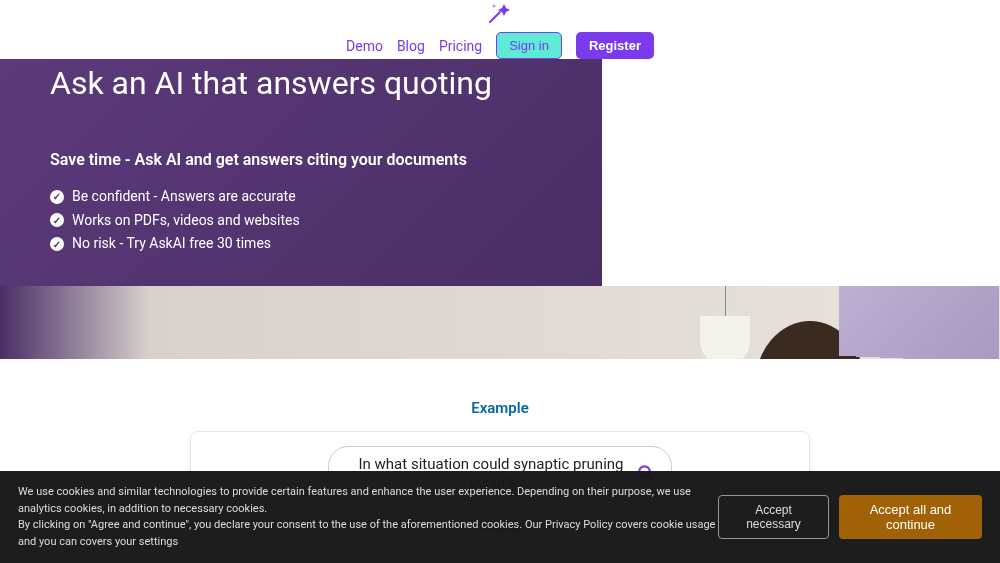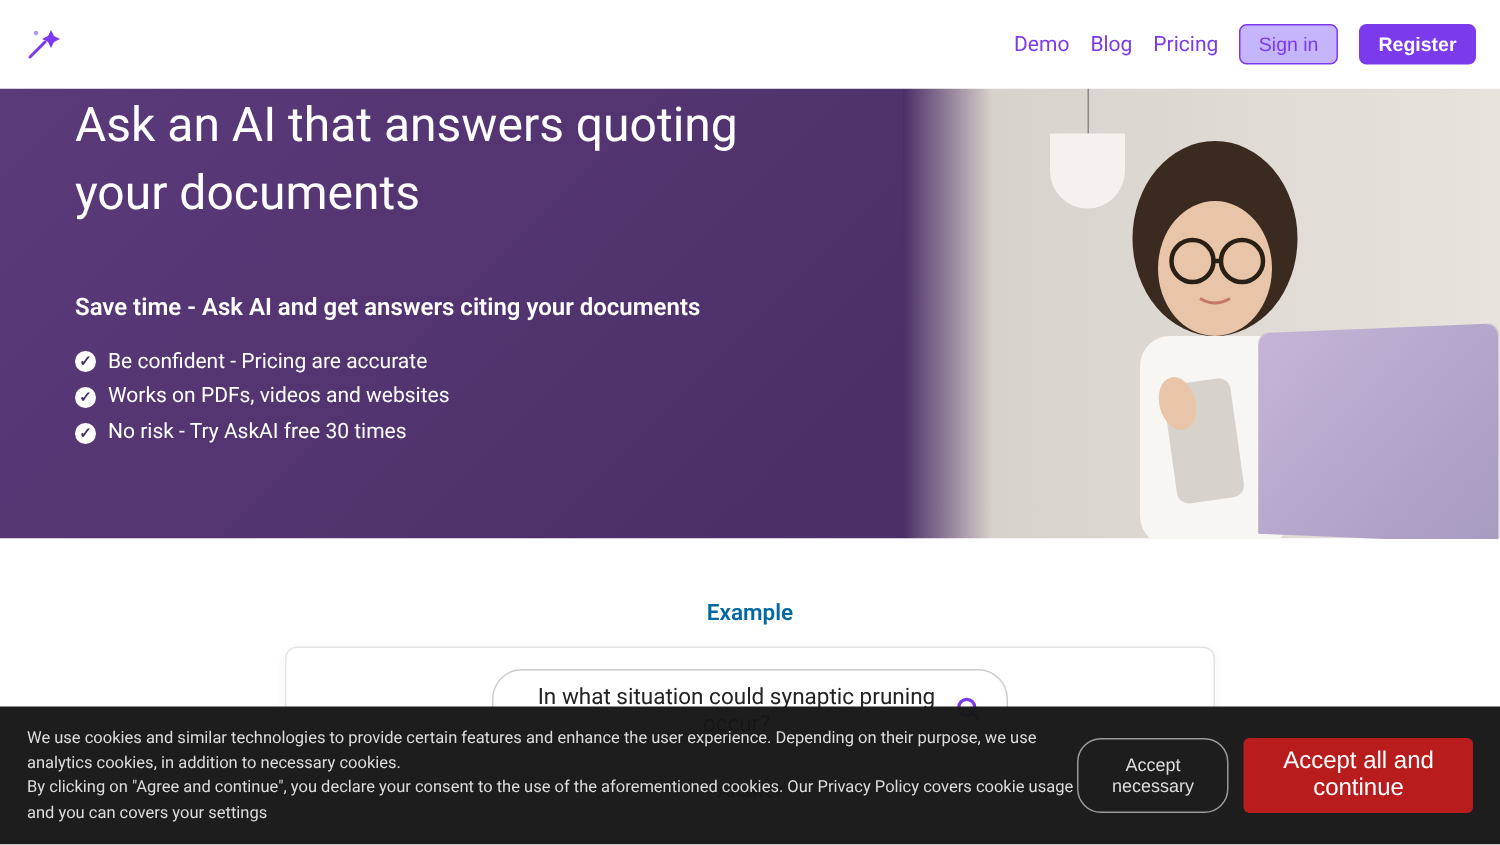--- a/index.html
+++ b/index.html
@@ -1,25 +1,25 @@
 <!DOCTYPE html>
 <html><head>
   <meta charset="utf-8">
   <style>
     * { margin: 0; padding: 0; box-sizing: border-box; }
     body { font-family: -apple-system, BlinkMacSystemFont, 'Segoe UI', Roboto, sans-serif; width: 1000px; height: 563px; overflow: hidden; position: relative; background: #fff; }
     
-    .header { height: 59px; display: flex; justify-content: space-between; align-items: center; padding: 0 16px; background: #fff; }
+    .header { height: 59px; display: flex; justify-content: space-between; align-items: center; padding: 0 16px; background: #fff; flex-direction: column; }
     .logo { display: flex; align-items: center; }
     .nav { display: flex; align-items: center; gap: 14px; }
     .nav-link { color: #7c3aed; font-size: 14px; text-decoration: none; cursor: pointer; }
-    .btn-outline { border: 1px solid #7c3aed; color: #7c3aed; background: #c4b5fd; padding: 5px 12px; border-radius: 5px; font-size: 13px; cursor: pointer; }
+    .btn-outline { border: 1px solid #7c3aed; color: #7c3aed; background: #5eead4; padding: 5px 12px; border-radius: 5px; font-size: 13px; cursor: pointer; }
     .btn-fill { background: #7c3aed; color: #fff; border: none; padding: 6px 13px; border-radius: 5px; font-size: 13px; cursor: pointer; font-weight: bold; }
     
-    .hero { height: 300px; position: relative; overflow: hidden; display: flex; }
+    .hero { height: 300px; position: relative; overflow: hidden; display: flex; flex-direction: column; }
     .hero-left { width: 602px; background: linear-gradient(135deg, #5b3a7a 0%, #4a2e66 100%); padding: 0 50px 30px 50px; color: #fff; position: relative; }
     .hero-right { flex: 1; background: linear-gradient(90deg, #4a2e66 0%, #d8d2cc 15%, #e8e3dd 100%); position: relative; overflow: hidden; }
     .hero-title { font-size: 32px; font-weight: 400; line-height: 1.4; margin-top: 2px; }
     .hero-sub { font-size: 16px; font-weight: 600; margin-top: 44px; }
     .hero-btn { background: #9b7fd4; color: #fff; border: none; padding: 12px 30px; border-radius: 22px; font-size: 17px; margin-top: 22px; cursor: pointer; }
     .hero-list { margin-top: 16px; list-style: none; }
     .hero-list li { font-size: 14px; line-height: 1.7; display: flex; align-items: center; gap: 8px; }
     .check-icon { display: inline-flex; width: 14px; height: 14px; background: #fff; border-radius: 50%; align-items: center; justify-content: center; flex-shrink: 0; }
     .check-icon::after { content: '✓'; color: #4a2e66; font-size: 10px; font-weight: bold; }
     
@@ -34,22 +34,22 @@
     .example-card { width: 620px; margin: 0 auto; background: #fff; border: 1px solid #e5e5e5; border-radius: 8px; padding: 14px; box-shadow: 0 2px 8px rgba(0,0,0,0.05); }
     .search-box { width: 344px; margin: 0 auto; border: 1px solid #ccc; border-radius: 20px; padding: 8px 16px; display: flex; align-items: center; justify-content: space-between; }
     .search-text { font-size: 15px; color: #222; }
     .search-icon-wrap { color: #7c3aed; display: flex; }
     .answer-label { margin-top: 20px; font-size: 13px; color: #666; font-weight: 600; }
     
     .cookie-banner { position: absolute; bottom: 0; left: 0; right: 0; background: rgba(22,22,22,0.97); color: #ddd; padding: 13px 18px; display: flex; justify-content: space-between; align-items: center; }
     .cookie-text { font-size: 11px; line-height: 1.5; max-width: 700px; }
     .cookie-text a { color: #ddd; cursor: pointer; }
     .cookie-btns { display: flex; gap: 10px; }
-    .cookie-btn-outline { background: transparent; border: 1px solid #999; color: #ddd; padding: 7px 14px; border-radius: 16px; font-size: 12px; cursor: pointer; }
-    .cookie-btn-fill { background: #b91c1c; border: none; color: #fff; padding: 7px 14px; border-radius: 4px; font-size: 16px; cursor: pointer; }
+    .cookie-btn-outline { background: transparent; border: 1px solid #999; color: #ddd; padding: 7px 14px; border-radius: 4px; font-size: 12px; cursor: pointer; }
+    .cookie-btn-fill { background: #a16207; border: none; color: #fff; padding: 7px 14px; border-radius: 4px; font-size: 13px; cursor: pointer; }
   </style>
 </head>
 <body>
 
 <header class="header">
   <div class="logo">
     <svg width="28" height="28" viewBox="0 0 28 28">
       <path d="M 18 4 L 20 8 L 24 10 L 20 12 L 18 16 L 16 12 L 12 10 L 16 8 Z" fill="#7c3aed"></path>
       <line x1="14" y1="12" x2="4" y2="22" stroke="#7c3aed" stroke-width="2" stroke-linecap="round"></line>
       <circle cx="8" cy="6" r="1.5" fill="#b794f4"></circle>
@@ -61,27 +61,26 @@
     <a class="nav-link">Pricing</a>
     <button class="btn-outline">Sign in</button>
     <button class="btn-fill">Register</button>
   </nav>
 </header>
 
 <section class="hero">
   <div class="hero-left">
     <h1 class="hero-title">
       <span>Ask an AI that answers quoting</span><br>
-      <span>your documents</span>
     </h1>
     <p class="hero-sub">Save time - Ask AI and get answers citing your documents</p>
     <ul class="hero-list">
       <li>
           <span class="check-icon"></span>
-          <span>Be confident - Pricing are accurate</span>
+          <span>Be confident - Answers are accurate</span>
         </li>
       <li>
           <span class="check-icon"></span>
           <span>Works on PDFs, videos and websites</span>
         </li>
       <li>
           <span class="check-icon"></span>
           <span>No risk - Try AskAI free 30 times</span>
         </li>
     </ul>

